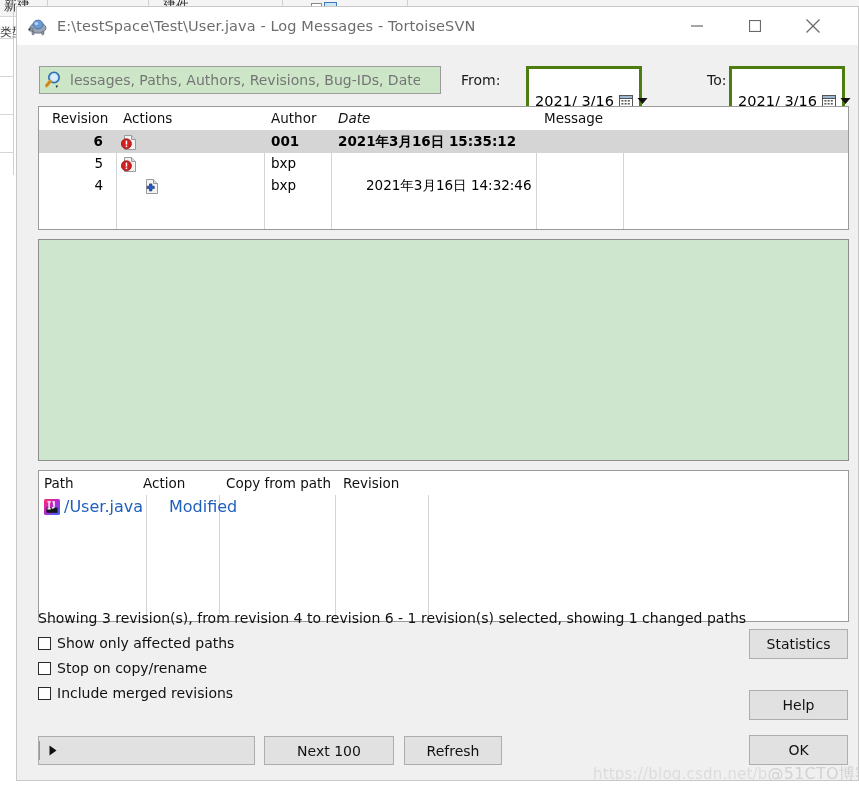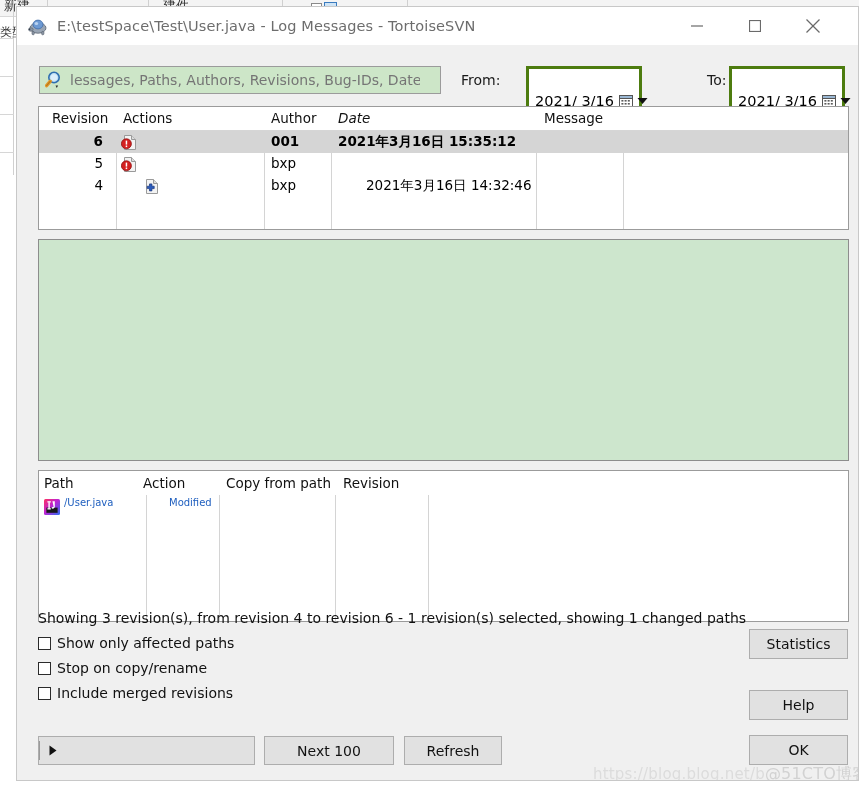--- a/index.html
+++ b/index.html
@@ -169,21 +169,21 @@
   #path-head { position: relative; height: 24px; background: #ffffff; }
   .ph {
     position: absolute; top: 4px;
     font-size: 13.5px; color: #111;
     font-family: "DejaVu Sans", sans-serif;
   }
   .pcolsep { position: absolute; top: 0; width: 1px; height: 150px; background: #d4d4d4; }
   #path-row { position: relative; height: 22px; }
   .pcell {
     position: absolute; top: 2px;
-    font-size: 10px; color: #1f5fbf;
+    font-size: 16px; color: #1f5fbf;
     font-family: "DejaVu Sans", sans-serif;
     white-space: nowrap;
   }
   #idea-icon { position: absolute; left: 5px; top: 4px; width: 16px; height: 16px; }
 
   
   #status-text {
     position: absolute; left: 21px; top: 603px;
     font-size: 14px; color: #111;
     font-family: "DejaVu Sans", sans-serif;
@@ -490,15 +490,15 @@
         </svg>
     </span>
   </div>
   <div class="btn" id="btn-next">Next 100</div>
   <div class="btn" id="btn-refresh">Refresh</div>
   <div class="btn" id="btn-stats">Statistics</div>
   <div class="btn" id="btn-help">Help</div>
   <div class="btn" id="btn-ok">OK</div>
 
   <div id="watermark">
-    <span>https://blog.blog.net/b</span><span class="cto">@51CTO博客</span>
+    <span>https://blog.csdn.net/b</span><span class="cto">@51CTO博客</span>
   </div>
 </div>
 
 </body></html>

